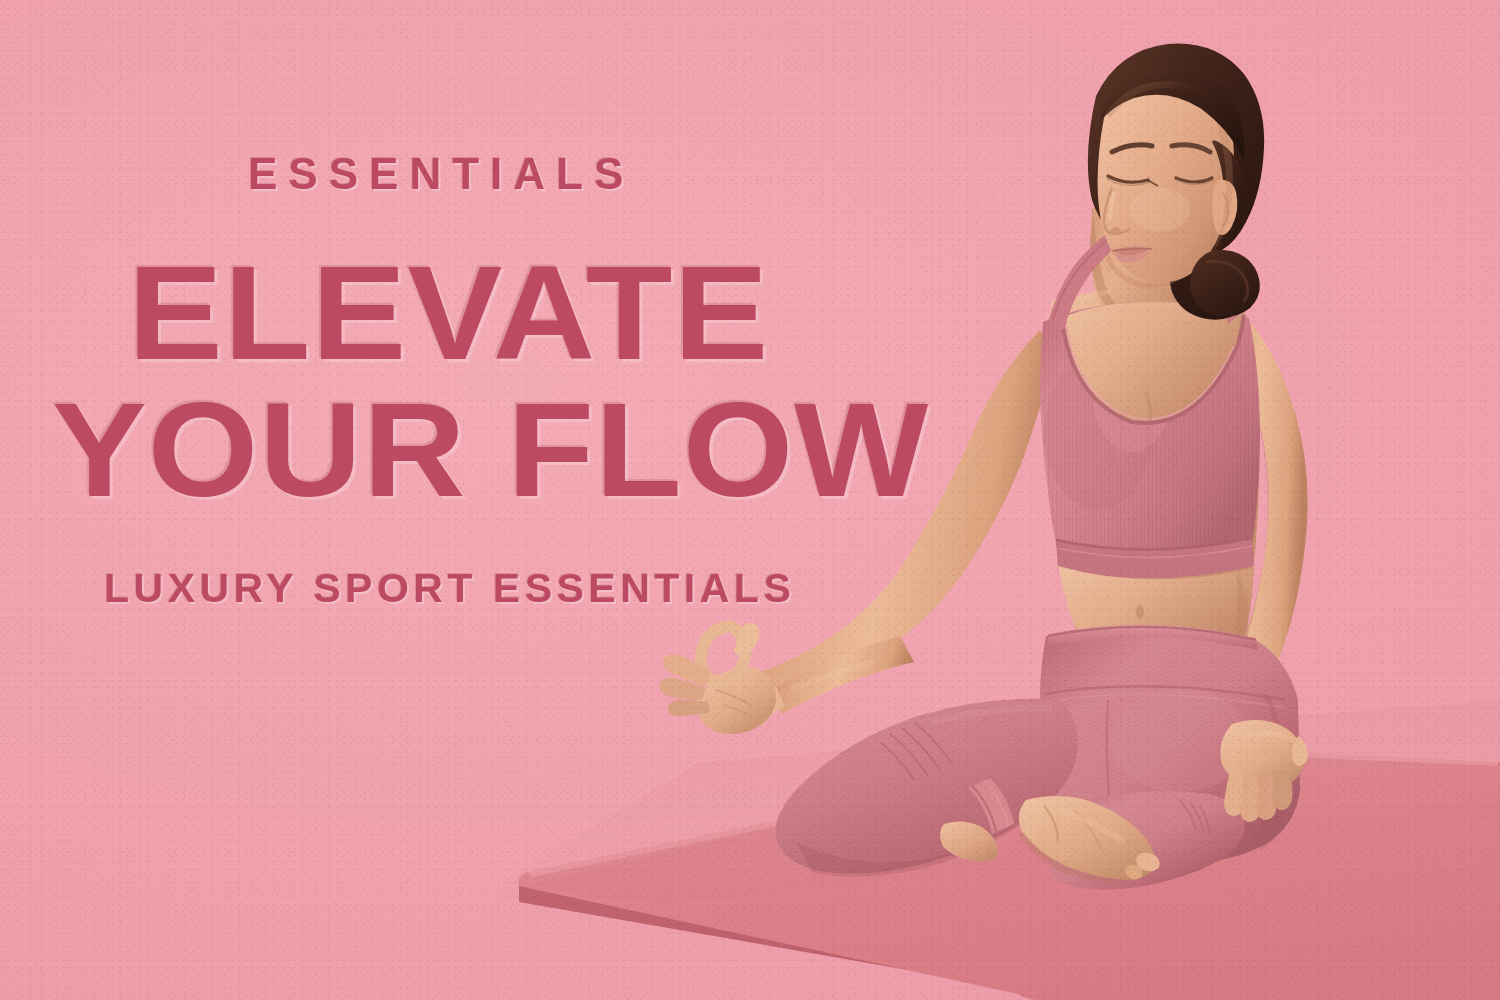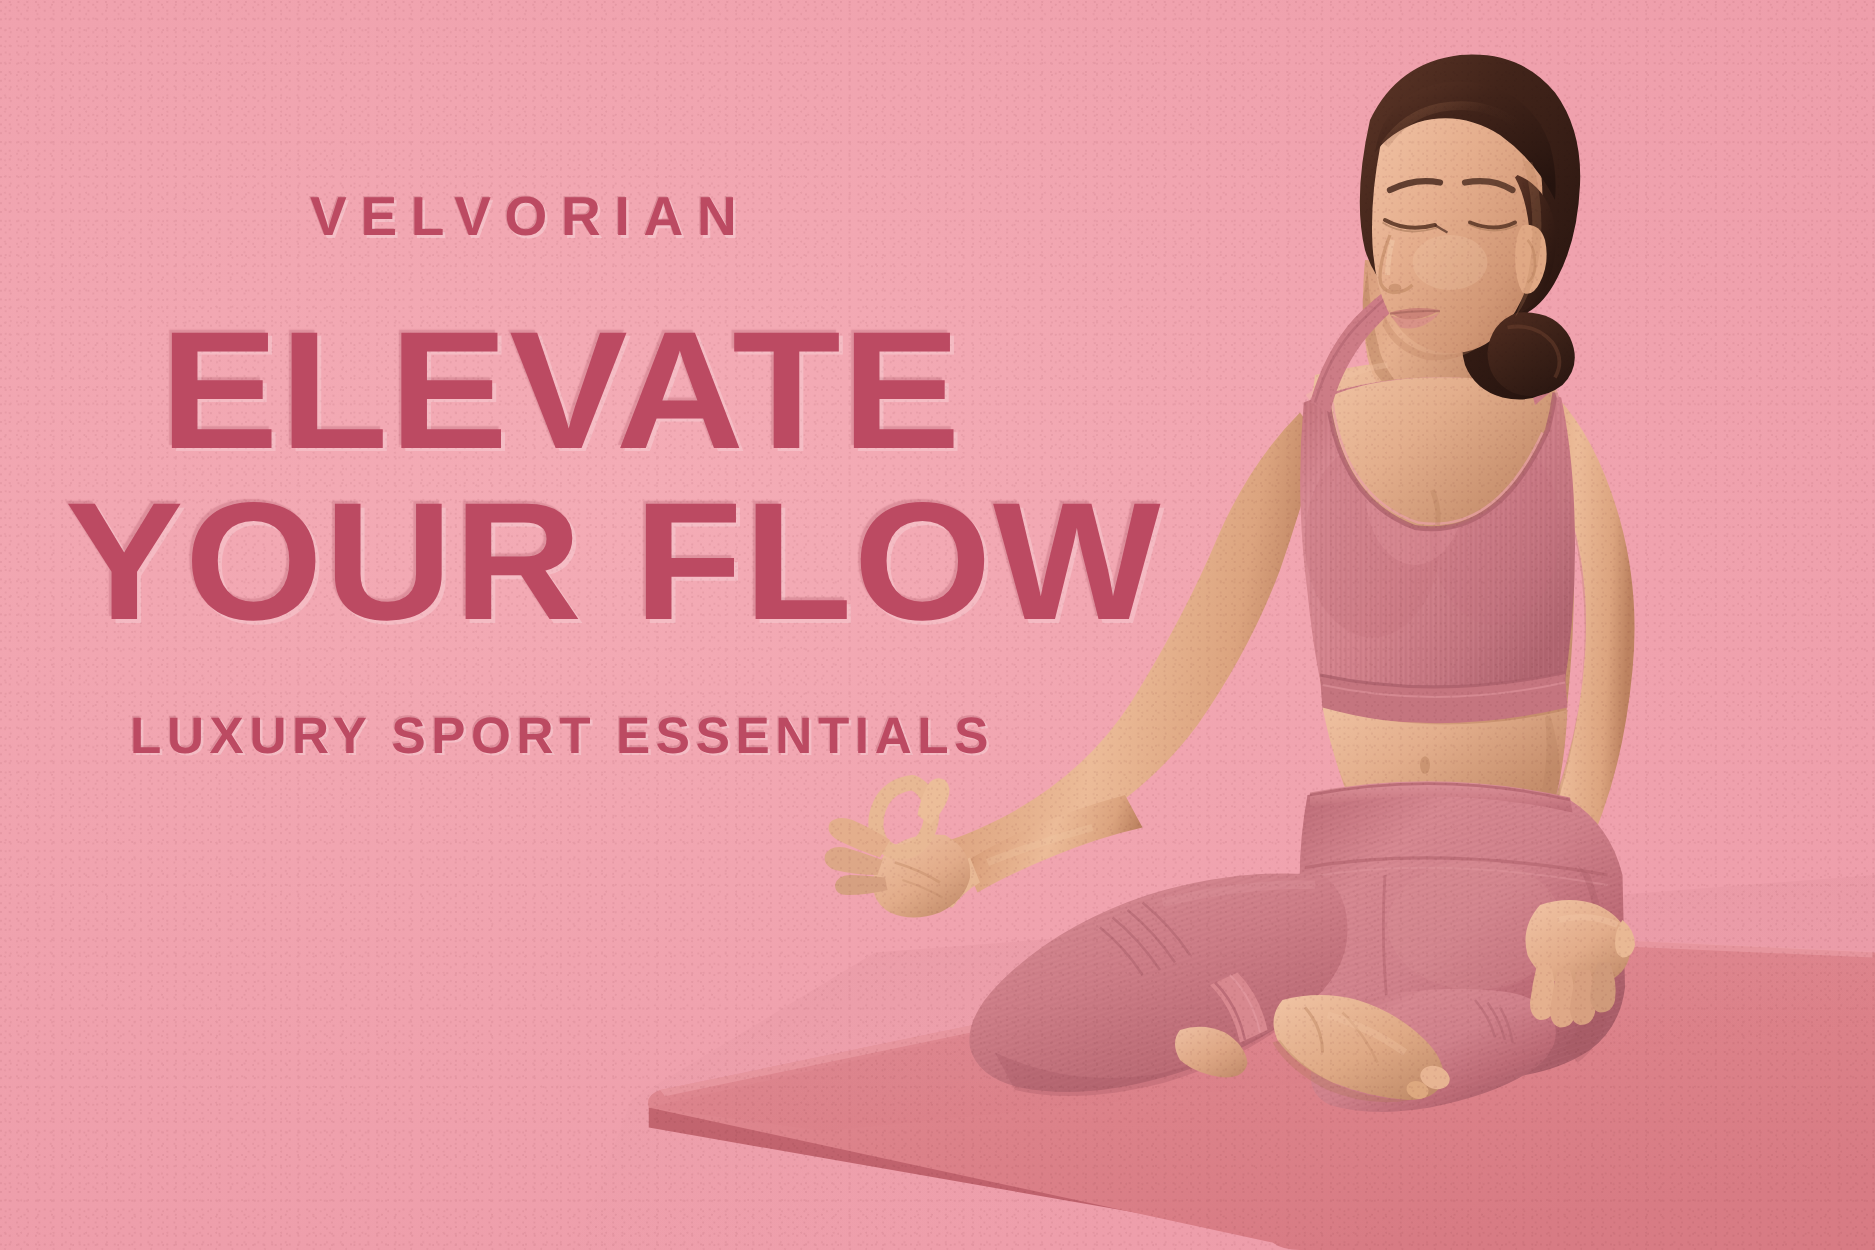--- a/index.html
+++ b/index.html
@@ -606,19 +606,19 @@
 
         <path d="M1226,130 Q1236,164 1232,200 Q1228,232 1212,254
                  Q1226,220 1226,186 Q1226,152 1218,128 Z" fill="#b87e5d" opacity="0.25"></path>
       </g>
     </svg>
   </div>
 
   <div class="bg-grain"></div>
 
   <div class="copy">
-    <div class="brand">VELVORIAN</div>
+    <div class="brand">ESSENTIALS</div>
     <div class="head head-1">ELEVATE</div>
     <div class="head head-2">YOUR FLOW</div>
     <div class="tagline">LUXURY SPORT ESSENTIALS</div>
   </div>
 
 </div>
 
 </body></html>

